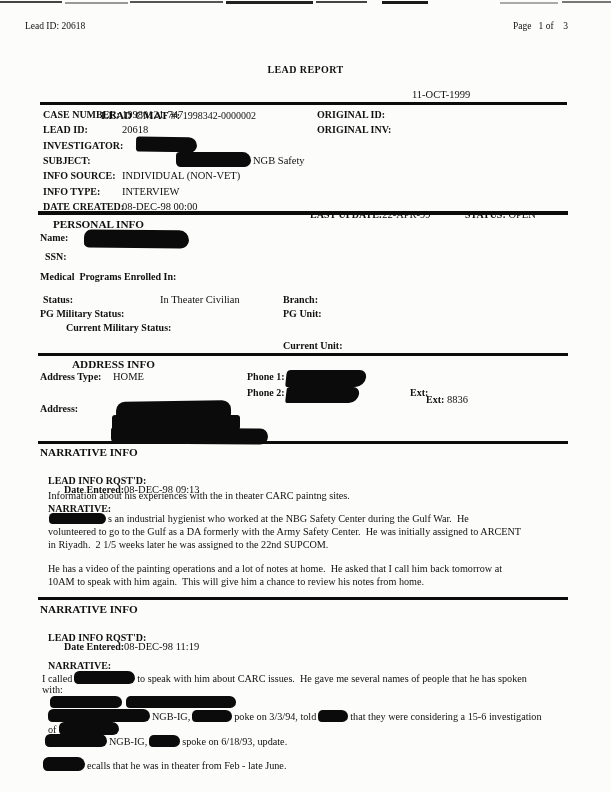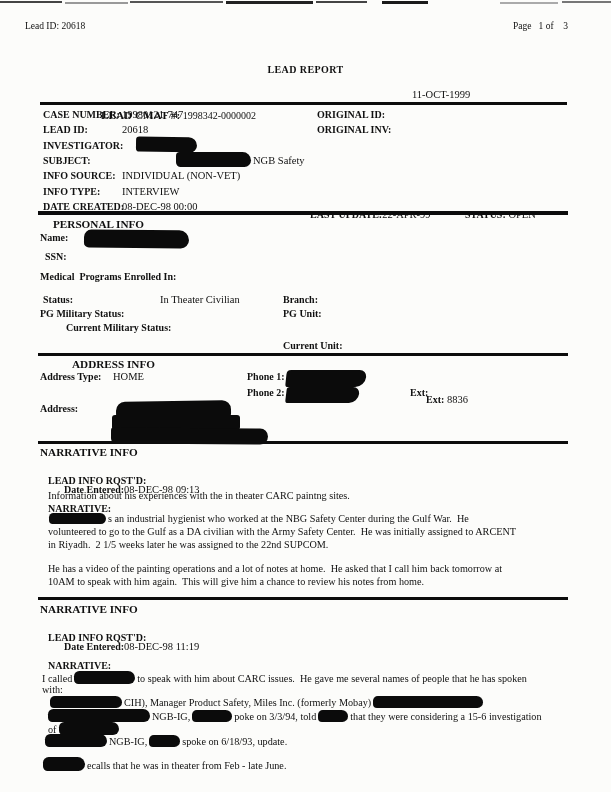--- a/index.html
+++ b/index.html
@@ -115,36 +115,36 @@
   <div class="rule" style="left:38px;top:441px;width:530px;height:2.5px;"></div>
 
   <div class="abs b f112" style="left:40px;top:446px;">NARRATIVE INFO</div>
   <div class="abs" style="left:48px;top:461px;">
     <span class="b f108">Date Entered:</span><span class="f105">08-DEC-98 09:13</span>
   </div>
   <div class="abs b f108" style="left:48px;top:475px;">LEAD INFO RQST'D:</div>
   <div class="abs f10" style="left:48px;top:490px;">Information about his experiences with the in theater CARC paintng sites.</div>
   <div class="abs b f108" style="left:48px;top:503px;">NARRATIVE:</div>
   <div class="nline" style="left: 47px; top: 513px;"><span class="redact" style="width: 57px; height: 11px;"></span><span>s an industrial hygienist who worked at the NBG Safety Center during the Gulf War.  He</span></div>
-    <div class="nline" style="left: 48px; top: 526px;"><span>volunteered to go to the Gulf as a DA civilian with the Army Safety Center.  He was initially assigned to ARCENT</span></div>
+    <div class="nline" style="left: 48px; top: 526px;"><span>volunteered to go to the Gulf as a DA formerly with the Army Safety Center.  He was initially assigned to ARCENT</span></div>
     <div class="nline" style="left: 48px; top: 539px;"><span>in Riyadh.  2 1/5 weeks later he was assigned to the 22nd SUPCOM.</span></div>
     <div class="nline" style="left: 48px; top: 563px;"><span>He has a video of the painting operations and a lot of notes at home.  He asked that I call him back tomorrow at</span></div>
     <div class="nline" style="left: 48px; top: 576px;"><span>10AM to speak with him again.  This will give him a chance to review his notes from home.</span></div>
     <div></div>
 
   <div class="rule" style="left:38px;top:597px;width:530px;height:3px;"></div>
 
   <div class="abs b f112" style="left:40px;top:603px;">NARRATIVE INFO</div>
   <div class="abs" style="left:48px;top:618px;">
     <span class="b f108">Date Entered:</span><span class="f105">08-DEC-98 11:19</span>
   </div>
   <div class="abs b f108" style="left:48px;top:632px;">LEAD INFO RQST'D:</div>
   <div class="abs b f108" style="left:48px;top:660px;">NARRATIVE:</div>
   <div class="nline" style="left: 42px; top: 671px;"><span>I called</span><span class="redact" style="width: 61px; height: 13px;"></span><span>to speak with him about CARC issues.  He gave me several names of people that he has spoken</span></div>
     <div class="nline" style="left: 42px; top: 684px;"><span>with:</span></div>
-    <div class="nline" style="left: 48px; top: 696px;"><span class="redact" style="width: 72px; height: 12px;"></span><span>CIH), Manager Product Safety, Miles Inc. (formerly Mobay)</span><span class="redact" style="width: 110px; height: 12px;"></span></div>
+    <div class="nline" style="left: 48px; top: 696px;"><span class="redact" style="width: 72px; height: 12px;"></span><span class="redact" style="width: 110px; height: 12px;"></span></div>
     <div class="nline" style="left: 46px; top: 709px;"><span class="redact" style="width: 102px; height: 13px;"></span><span>NGB-IG,</span><span class="redact" style="width: 40px; height: 12px;"></span><span>poke on 3/3/94, told</span><span class="redact" style="width: 30px; height: 12px;"></span><span>that they were considering a 15-6 investigation</span></div>
     <div class="nline" style="left: 48px; top: 722px;"><span>of</span><span class="redact" style="width: 60px; height: 13px;"></span></div>
     <div class="nline" style="left: 43px; top: 734px;"><span class="redact" style="width: 62px; height: 13px;"></span><span>NGB-IG,</span><span class="redact" style="width: 31px; height: 12px;"></span><span>spoke on 6/18/93, update.</span></div>
     <div class="nline" style="left: 41px; top: 757px;"><span class="redact" style="width: 42px; height: 14px;"></span><span>ecalls that he was in theater from Feb - late June.</span></div>
     <div></div>
 
 </div>
 
 </body></html>

